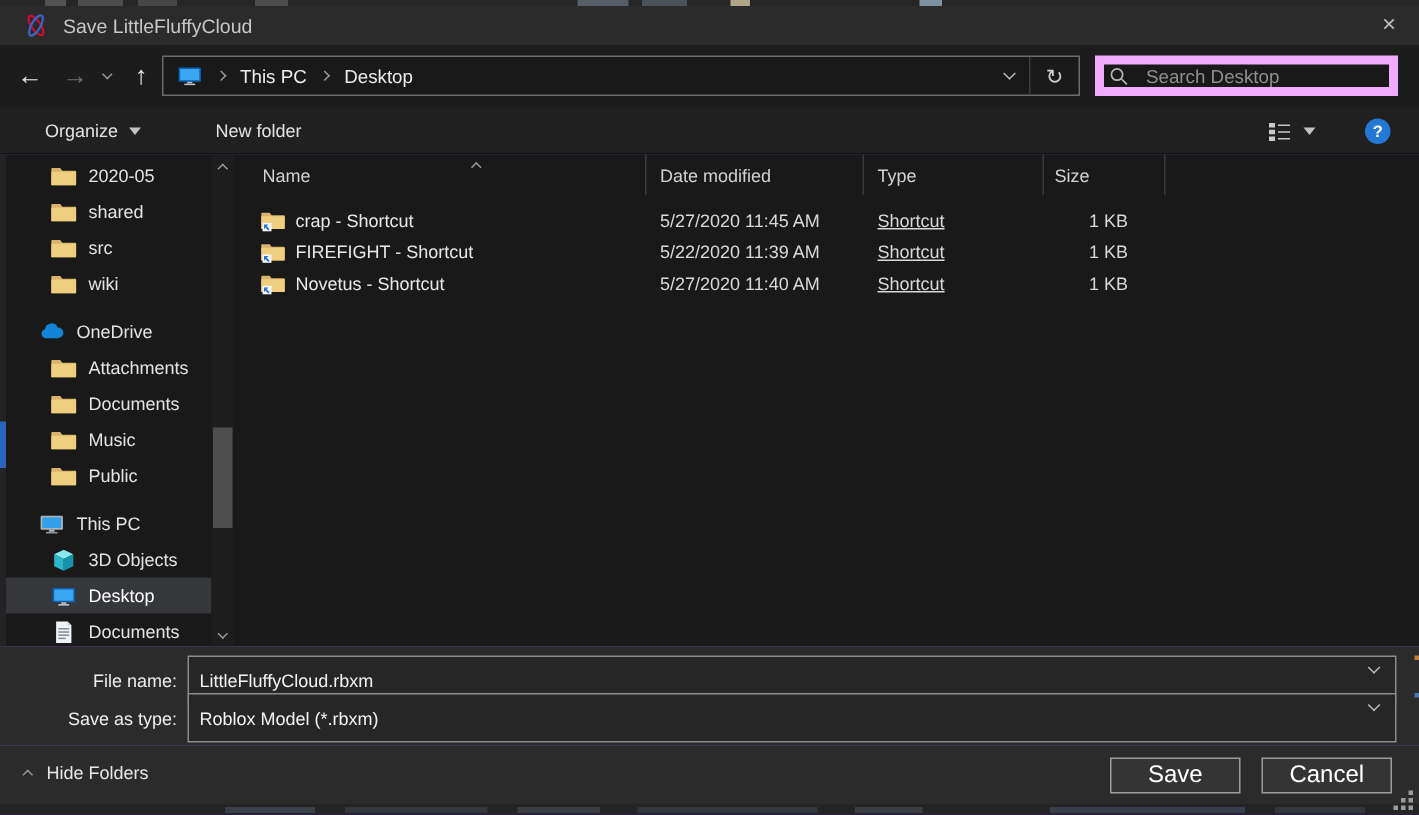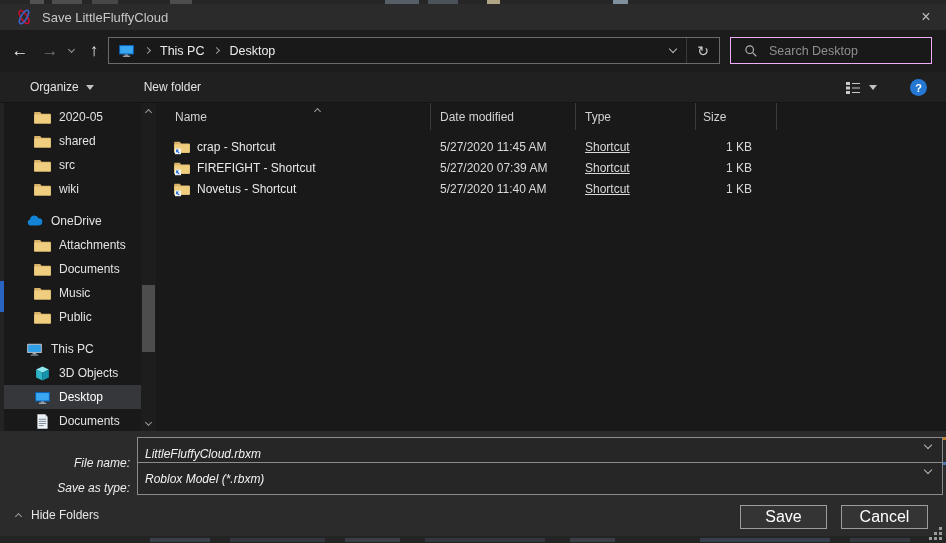--- a/index.html
+++ b/index.html
@@ -25,21 +25,21 @@
   .chv.r{transform:rotate(-45deg);}
   .chv.d{transform:rotate(45deg);margin-top:-3px;}
   .chv.u{transform:rotate(-135deg);margin-top:3px;}
   .chv.s{width:5px;height:5px;border-width:1.2px;border-color:#9a9a9a;}
   .addressbar{position:absolute;left:108px;top:7px;width:612px;height:27px;box-sizing:border-box;background:#191919;border:1px solid #6b6b6b;display:flex;align-items:center;}
   .crumbs{display:flex;align-items:center;flex:1;font-size:12.5px;color:#ececec;padding-left:9px;gap:10px;}
   .crumb{cursor:default;}
   .addr-icon{width:17px;height:17px;display:flex;}
   .addr-dd{width:26px;height:25px;display:flex;align-items:center;justify-content:center;}
   .addr-refresh{width:32px;height:25px;display:flex;align-items:center;justify-content:center;border-left:1px solid #3a3a3a;color:#cfcfcf;font-size:14px;}
-  .searchbox{position:absolute;left:730px;top:7px;width:202px;height:27px;box-sizing:border-box;background:#191919;border:1px solid #f0abfc;display:flex;align-items:center;gap:11px;padding-left:13px;}
+  .searchbox{position:absolute;left:730px;top:7px;width:202px;height:27px;box-sizing:border-box;background:#191919;border:6px solid #f0abfc;display:flex;align-items:center;gap:11px;padding-left:3px;}
   .search-ph{font-size:12.5px;color:#8f8f8f;}
 
   
   .toolbar{position:absolute;top:72px;left:0;width:946px;height:31px;background:#202020;border-bottom:1px solid #141414;box-sizing:border-box;display:flex;align-items:center;}
   .tb-btn{display:flex;align-items:center;gap:7px;font-size:12px;color:#e3e3e3;}
   .caret{width:0;height:0;border-left:4px solid transparent;border-right:4px solid transparent;border-top:5px solid #c2c2c2;}
   .organize{margin-left:30px;}
   .newfolder{margin-left:22px;padding-left:28px;}
   .tb-right{position:absolute;top:0;height:31px;display:flex;align-items:center;}
   .view-btn{left:845px;width:22px;}
@@ -74,21 +74,21 @@
   .file-row{display:flex;height:21px;align-items:center;font-size:12px;cursor:default;}
   .c-name{width:274px;display:flex;align-items:center;gap:7px;padding-left:17px;box-sizing:border-box;color:#e8e8e8;}
   .file-icon{width:16px;height:16px;flex:none;display:flex;}
   .file-icon svg{width:16px;height:16px;}
   .c-date{width:145px;padding-left:9px;box-sizing:border-box;color:#d9d9d9;}
   .c-type{width:120px;padding-left:9px;box-sizing:border-box;color:#d9d9d9;text-decoration:underline;}
   .c-size{width:81px;padding-right:25px;box-sizing:border-box;text-align:right;color:#d9d9d9;}
 
   
   .formpanel{position:absolute;top:431px;left:0;width:946px;height:66px;background:#2b2b2b;}
-  .form-row{position:absolute;left:12px;display:flex;align-items:flex-end;font-style:italic;}
+  .form-row{position:absolute;left:0;display:flex;align-items:center;}
   .fr1{top:6px;} .fr2{top:31px;}
   .form-label{width:125px;text-align:right;font-size:12px;color:#ededed;padding-right:7px;box-sizing:border-box;}
   .combo{position:relative;width:806px;height:33px;background:#262626;border:1px solid #8c8c8c;display:flex;align-items:center;padding-left:7px;font-size:12px;color:#f2f2f2;box-sizing:border-box;}
   .combo .chv{position:absolute;right:11px;top:7px;}
 
   
   .footer{position:absolute;top:497px;left:0;width:946px;height:39px;background:#2b2b2b;}
   .hide-folders{position:absolute;left:16px;top:11px;display:flex;gap:10px;align-items:center;font-size:12px;color:#e6e6e6;cursor:default;}
   .btn{position:absolute;top:8px;width:87px;height:24px;background:#343434;border:1px solid #9c9c9c;color:#fff;font-size:16px;display:flex;align-items:center;justify-content:center;box-sizing:border-box;cursor:default;}
   .btn-save{left:740px;}
@@ -398,21 +398,21 @@
               <span class="file-icon">
                 <svg viewBox="0 0 16 16" width="16" height="16">
                   <path d="M.8 2.8h5l1.3 1.7h8.1c.3 0 .6.3.6.6v8c0 .3-.3.6-.6.6H.8c-.3 0-.6-.3-.6-.6V3.4c0-.3.3-.6.6-.6z" fill="#d9b36c"></path>
                   <path d="M.2 5.2h15.6v7.9c0 .3-.3.6-.6.6H.8c-.3 0-.6-.3-.6-.6z" fill="#efce7f"></path>
                   <rect x="1" y="9.6" width="6" height="5.6" fill="#f4f7fa"></rect>
                   <path d="M2 10.6h3l-1.2 1.2 1.9 1.9-.9.9-1.9-1.9L2 13.8z" fill="#2f6fd0"></path>
                 </svg>
               </span>
               <span>FIREFIGHT - Shortcut</span>
             </span>
-            <span class="c-date">5/27/2020 07:39 AM</span>
+            <span class="c-date">5/22/2020 11:39 AM</span>
             <span class="c-type">Shortcut</span>
             <span class="c-size">1 KB</span>
           </div>
 
           <div class="file-row">
             <span class="c-name">
               <span class="file-icon">
                 <svg viewBox="0 0 16 16" width="16" height="16">
                   <path d="M.8 2.8h5l1.3 1.7h8.1c.3 0 .6.3.6.6v8c0 .3-.3.6-.6.6H.8c-.3 0-.6-.3-.6-.6V3.4c0-.3.3-.6.6-.6z" fill="#d9b36c"></path>
                   <path d="M.2 5.2h15.6v7.9c0 .3-.3.6-.6.6H.8c-.3 0-.6-.3-.6-.6z" fill="#efce7f"></path>

